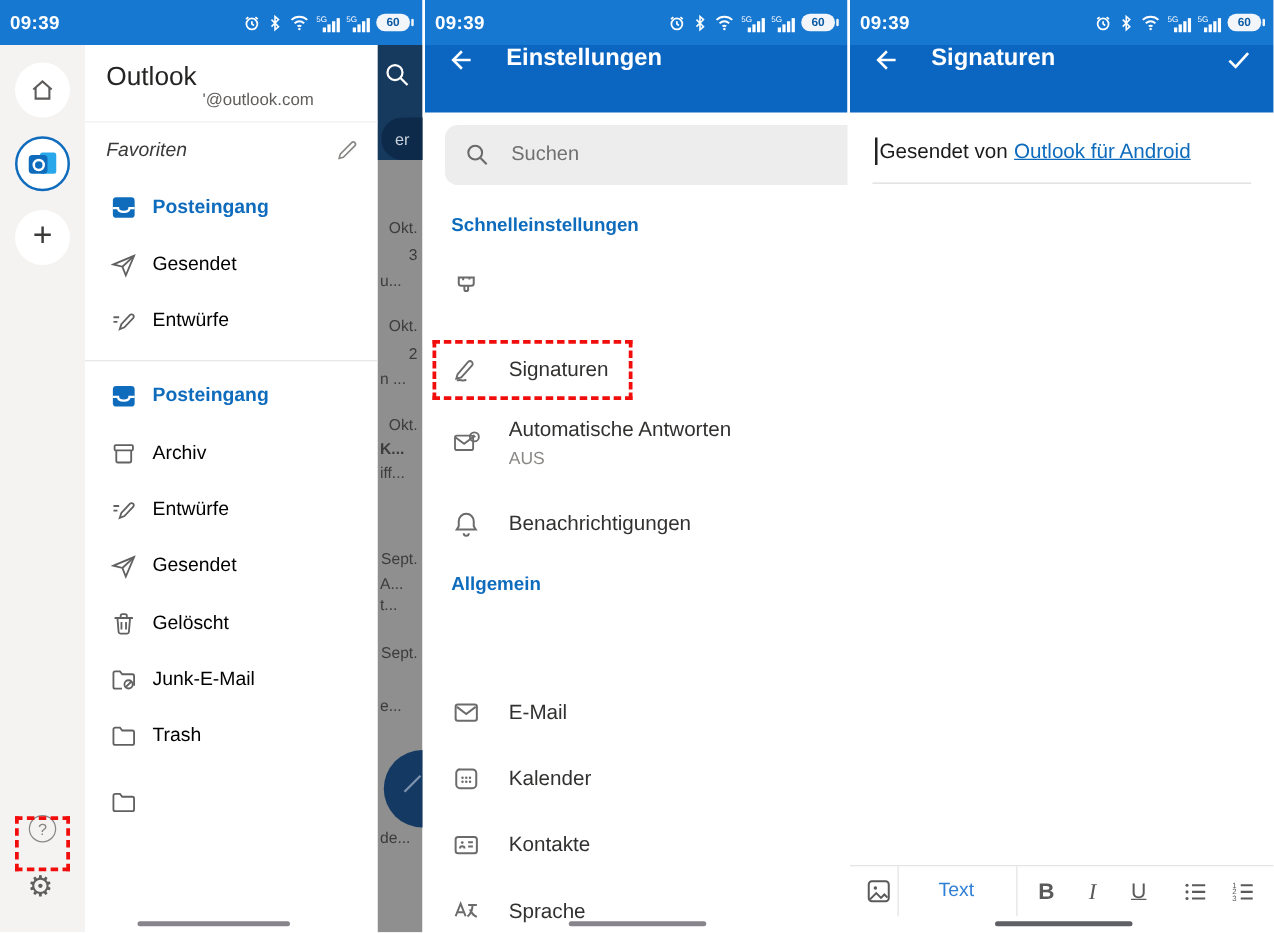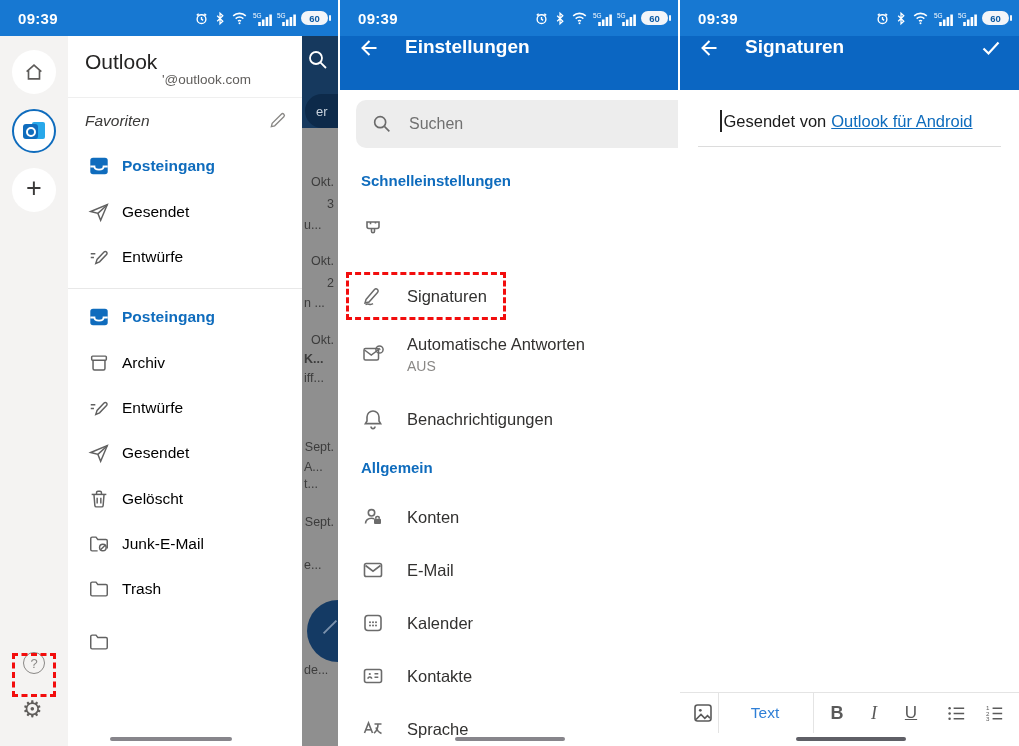--- a/index.html
+++ b/index.html
@@ -7,21 +7,21 @@
   body { width:1019px; height:746px; font-family:"Liberation Sans", sans-serif; background:#fff; overflow:hidden; }
   .stage { display:flex; width:1019px; height:746px; }
   .gap { width:2px; background:#fff; }
   .screen { position:relative; overflow:hidden; background:#fff; height:746px; }
   .screen.left  { width:338px; }
   .screen.mid   { width:338px; }
   .screen.right { width:339px; }
 
   
   .statusbar { position:absolute; top:0; left:0; right:0; height:36px; background:#1778d2; color:#fff;
-               display:flex; align-items:center; justify-content:space-between; padding:0 10px 0 18px; z-index:40; }
+               display:flex; align-items:center; justify-content:space-between; padding:0 10px 0 8px; z-index:40; }
   .sb-time { font-size:15px; font-weight:bold; letter-spacing:.3px; }
   .sb-icons { display:flex; align-items:center; gap:5px; }
   .sb-icons svg { display:block; }
   .sb-batt { width:27px; height:14px; background:#f2f5f9; border-radius:7px; color:#0c5ba5;
              font-size:9.5px; font-weight:bold; display:flex; align-items:center; justify-content:center; position:relative; }
   .sb-batt::after { content:""; position:absolute; right:-3px; top:4px; width:2px; height:6px; background:#f2f5f9; border-radius:1px; }
 
   
   .appbar { position:absolute; top:36px; left:0; right:0; height:54px; background:#0b66c2; color:#fff;
             display:flex; align-items:flex-start; padding:0 16px; z-index:10; }
@@ -74,21 +74,21 @@
   .searchbar .s-txt { margin-left:16px; font-size:16px; color:#707070; }
   .sec-title { position:absolute; left:21px; font-size:15px; font-weight:bold; color:#0f6cbd; }
   .s-row { position:absolute; left:0; width:100%; display:flex; align-items:center; }
   .s-ic24 { margin-left:21px; width:24px; height:24px; color:#6b6b6b; flex:0 0 24px; }
   .s-text { margin-left:22px; display:flex; flex-direction:column; }
   .s-label { font-size:16.5px; color:#323130; }
   .s-sub { font-size:14px; color:#8a8886; margin-top:4px; }
   .red-box-sig { position:absolute; left:6px; top:272px; width:160px; height:48px; border:3px dashed #f20d0d; z-index:20; }
 
   
-  .sig-line { position:absolute; top:108px; left:20px; height:26px; display:flex; align-items:center; font-size:16.5px; color:#1b1b1b;margin-left:20px; }
+  .sig-line { position:absolute; top:108px; left:20px; height:26px; display:flex; align-items:center; font-size:16.5px; color:#1b1b1b; }
   .caret { display:inline-block; width:1.5px; height:22px; background:#222; margin-right:2px; }
   .sig-link { color:#0f6cbd; text-decoration:underline; margin-left:5px; }
   .sig-div { position:absolute; top:146px; left:18px; right:18px; height:1px; background:#dcdcdc; }
   .toolbar { position:absolute; left:0; right:0; top:692px; height:41px; border-top:1px solid #e4e4e4; background:#fff; }
   .tb-item { position:absolute; top:0; height:40px; display:flex; align-items:center; justify-content:center; color:#5a5a5a; }
   .tb-vline { position:absolute; top:0; bottom:0; width:1px; background:#e4e4e4; }
   .tb-text { color:#2f7fd6; font-size:15.5px; }
   .tb-b { font-size:18px; font-weight:bold; }
   .tb-i { font-size:18px; font-style:italic; font-family:"Liberation Serif", serif; }
   .tb-u { font-size:17px; text-decoration:underline; }
@@ -386,31 +386,20 @@
           <path d="M12 4 a6 6 0 0 1 6 6 v4 l1.6 2.6 H4.4 L6 14 v-4 a6 6 0 0 1 6-6 Z"></path>
           <path d="M10 19.6 a2 2 0 0 0 4 0"></path>
         </svg>
       <span class="s-text">
           <span class="s-label">Benachrichtigungen</span>
         </span>
     </div>
 
     <div class="sec-title" style="top:459px;">Allgemein</div>
 
-    <div class="s-row" style="top:494px; height:46px;">
-      <svg class="s-ic24" viewBox="0 0 24 24" fill="none" stroke="currentColor" stroke-width="1.6">
-          <circle cx="10.5" cy="7.8" r="3.2"></circle>
-          <path d="M4.5 18.5 c0-3.2 2.6-5.2 6-5.2 1 0 2 .2 2.8 .6"></path>
-          <path d="M14.8 13.8 v-1 a1.3 1.3 0 0 1 1.3-1.3 h.8 a1.3 1.3 0 0 1 1.3 1.3 v1"></path>
-          <rect x="13" y="13.8" width="7" height="5.2" rx="1" fill="currentColor" stroke="none"></rect>
-        </svg>
-      <span class="s-text">
-          <span class="s-label">Konten</span>
-        </span>
-    </div>
 
     <div class="s-row" style="top:547px; height:46px;">
       <svg class="s-ic24" viewBox="0 0 24 24" fill="none" stroke="currentColor" stroke-width="1.6">
           <rect x="3.5" y="5.5" width="17" height="13" rx="1.8"></rect>
           <path d="M4.5 7.5 l7.5 5.7 7.5-5.7"></path>
         </svg>
       <span class="s-text">
           <span class="s-label">E-Mail</span>
         </span>
     </div>

